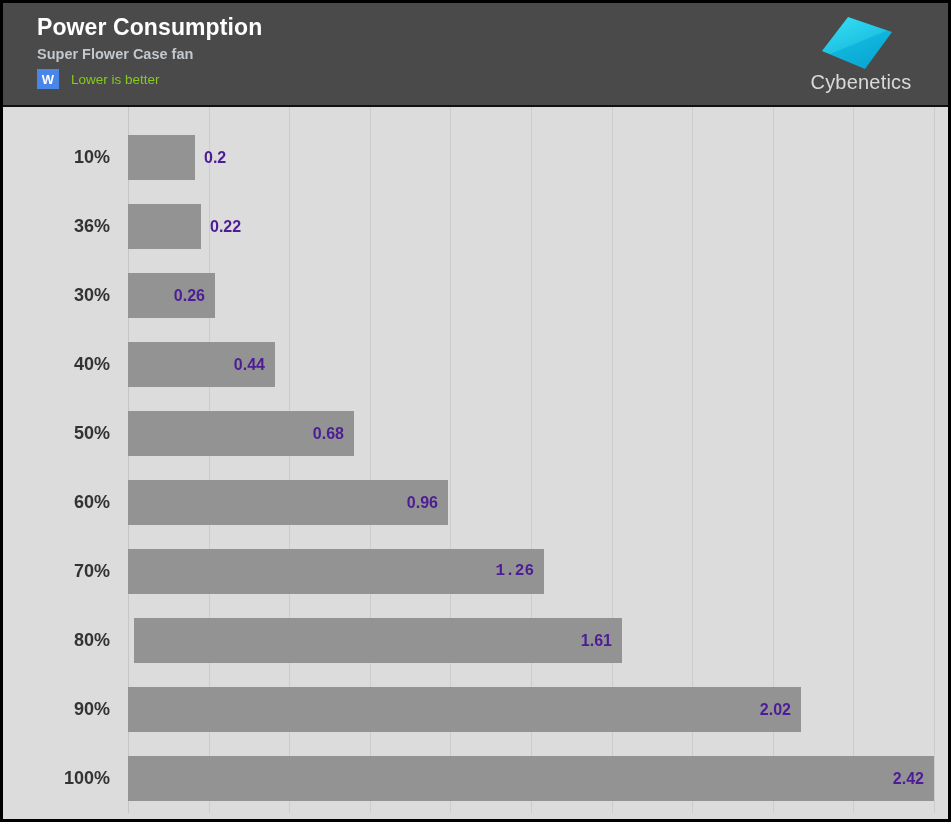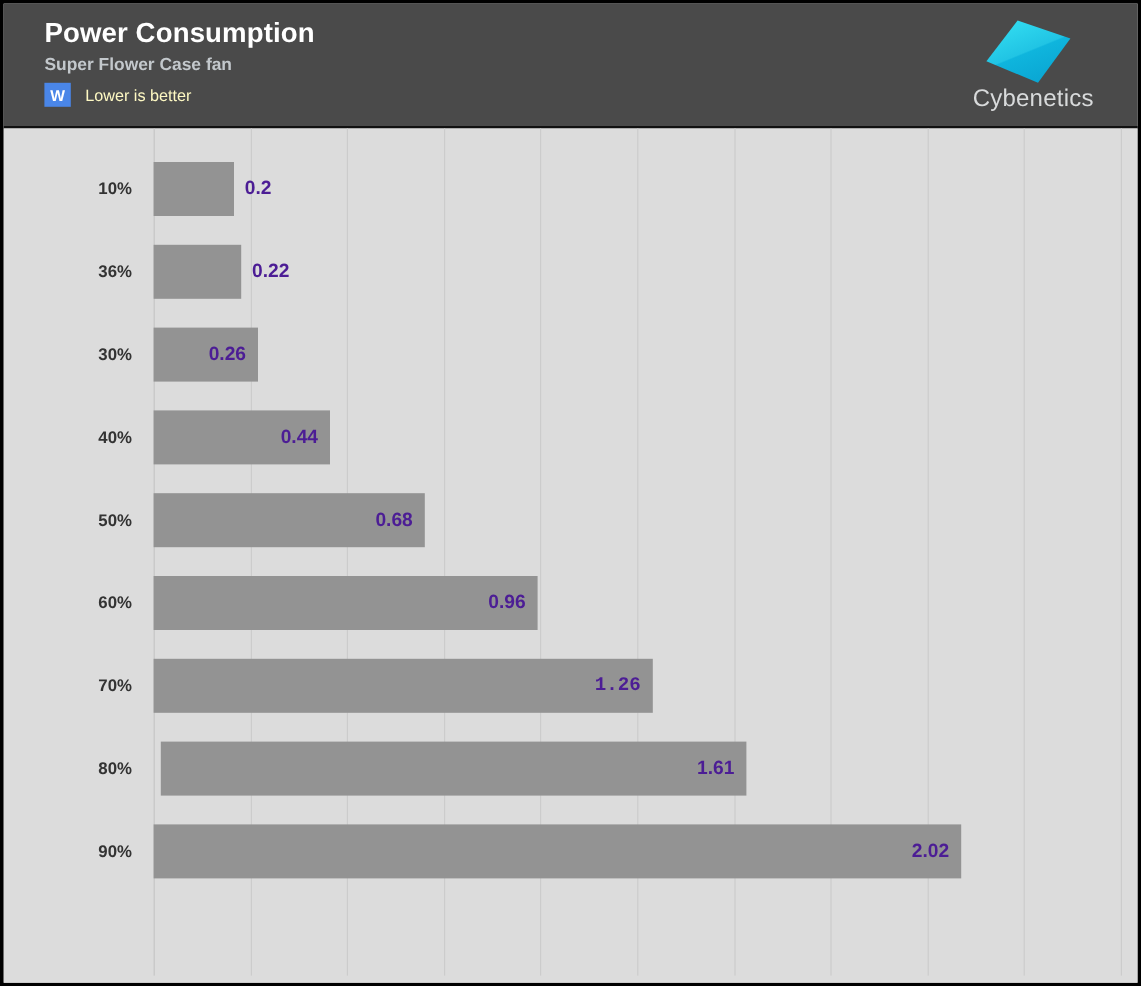--- a/index.html
+++ b/index.html
@@ -68,21 +68,21 @@
     font-size: 13px;
     font-weight: bold;
     display: flex;
     align-items: center;
     justify-content: center;
     line-height: 1;
   }
   .unit-hint {
     margin-left: 12px;
     font-size: 13.5px;
-    color: #fef9c3;
+    color: #84cc16;
     white-space: nowrap;
   }
 
   
   .brand {
     position: absolute;
     right: 18px;
     top: 12px;
     width: 150px;
     height: 82px;
@@ -142,21 +142,21 @@
     height: 45px;
   }
   .row-label {
     position: absolute;
     left: 0;
     top: 0;
     width: 107px;
     height: 45px;
     line-height: 45px;
     text-align: right;
-    font-size: 14px;
+    font-size: 18px;
     font-weight: bold;
     color: #333333;
     white-space: nowrap;
   }
   .bar {
     position: absolute;
     top: 0;
     height: 45px;
     background: #939393;
   }
@@ -271,16 +271,22 @@
           <div class="bar" style="left: 131px; width: 476px; padding-left: 12px;">
             <span class="bar-value inside">1.61</span>
           </div>
         </div>
         <div class="bar-row" style="top: 580px;">
           <div class="row-label">90%</div>
           <div class="bar" style="left: 125px; width: 673px;">
             <span class="bar-value inside">2.02</span>
           </div>
         </div>
+        <div class="bar-row" style="top: 649px;">
+          <div class="row-label">100%</div>
+          <div class="bar" style="left: 125px; width: 806px;">
+            <span class="bar-value inside">2.42</span>
+          </div>
+        </div>
       </div>
   </div>
 
 </div>
 
 </body></html>

